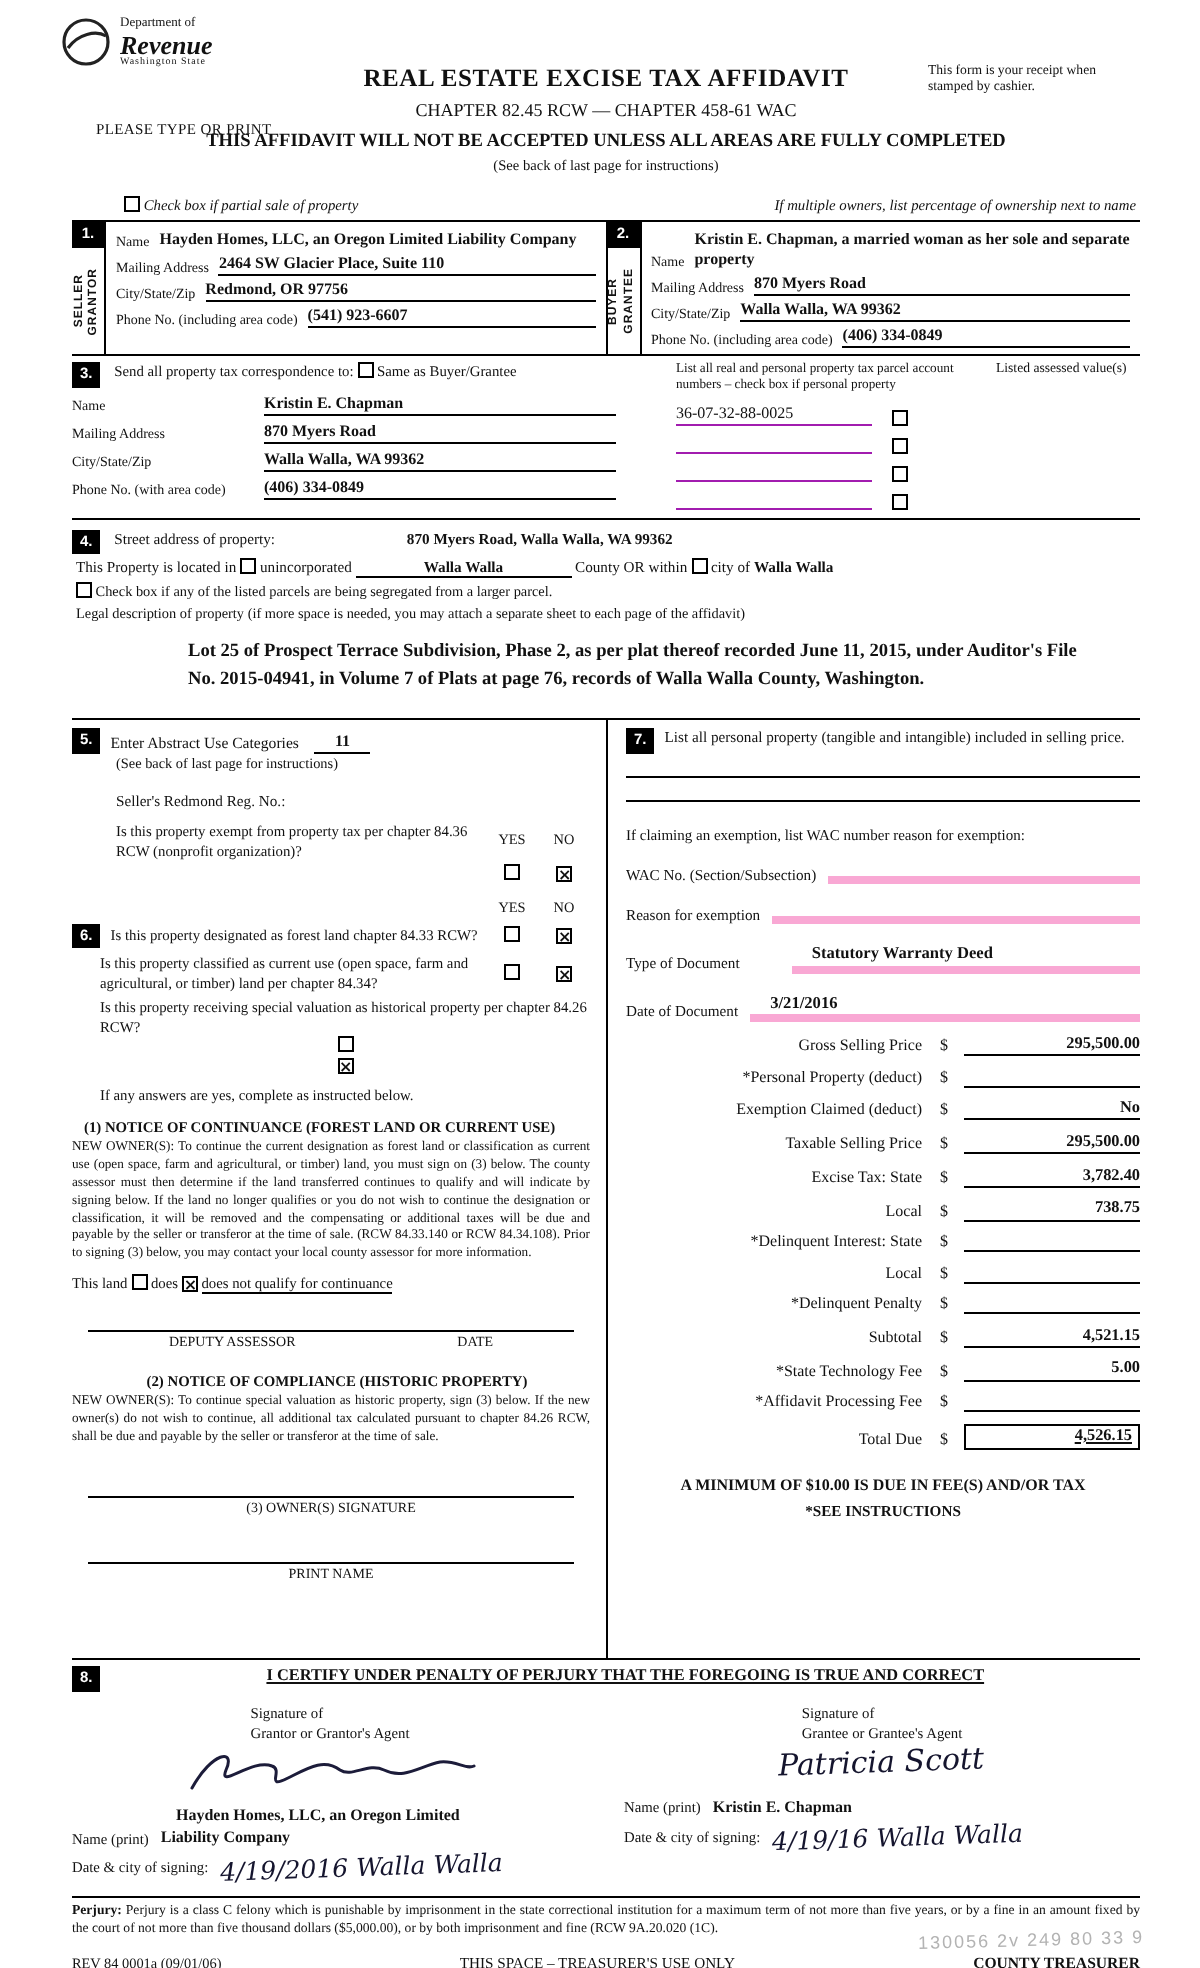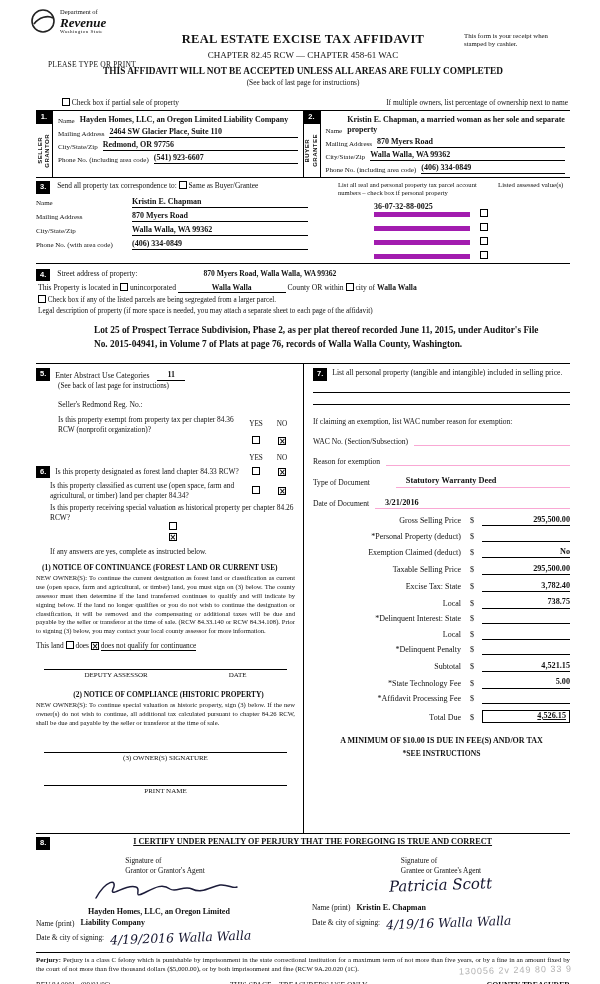--- a/index.html
+++ b/index.html
@@ -27,21 +27,21 @@
 
   
   .badge { display:inline-block; background:#000; color:#fff; font-family:"Liberation Sans",sans-serif;
            font-size:7.5px; font-weight:bold; padding:1px 4px 2px 4px; margin-right:5px; vertical-align:top; }
   .cb { display:inline-block; width:8px; height:8px; border:1px solid #000; font-size:8px; line-height:7px;
         text-align:center; vertical-align:-1px; font-family:"DejaVu Sans",sans-serif; font-weight:bold; }
   .uline { border-bottom:1px solid #000; }
   b, .bold { font-weight:bold; }
 
   
-  .toprow { display:flex; justify-content:space-between; font-size:7.4px; margin-top:4px; }
+  .toprow { display:flex; justify-content:space-between; font-size:7.4px; margin-top:4px;font-style:italic; }
   .toprow .left { margin-left:26px; }
   .toprow .right { margin-right:2px; }
 
   
   .sec12 { display:flex; border-top:1px solid #000; border-bottom:1px solid #000; margin-top:3px; }
   .half { flex:1; display:flex; }
   .half + .half { border-left:1px solid #000; }
   .vstrip { width:17px; border-right:1px solid #000; display:flex; flex-direction:column; align-items:stretch; }
   .numbadge { background:#000; color:#fff; font-family:"Liberation Sans",sans-serif; font-size:7.5px;
               font-weight:bold; text-align:center; padding:1px 0 2px 0; }
@@ -58,21 +58,21 @@
   .sec3 { display:flex; border-bottom:1px solid #000; padding:3px 0 4px 0; }
   .s3left { width:292px; }
   .s3send { font-size:7.4px; }
   .frow3 { display:flex; align-items:flex-end; margin-top:3px; }
   .lab3 { width:96px; font-size:7px; flex:none; }
   .val3 { font-weight:bold; font-size:8px; border-bottom:1px solid #000; flex:1; max-width:176px; min-height:9px; }
   .s3right { flex:1; padding-left:10px; display:flex; }
   .parcelcol { width:150px; }
   .parcelhead { font-size:6.6px; line-height:1.25; }
   .prow { display:flex; align-items:flex-end; margin-top:4px; }
-  .pline { width:98px; border-bottom:5px solid #a21caf; font-weight:bold; font-size:8px; min-height:10px;margin-left:36px; }
+  .pline { width:98px; border-bottom:1px solid #a21caf; font-weight:normal; font-size:8px; min-height:10px; }
   .prow .cb { margin-left:10px; }
   .assessedcol { flex:1; padding-left:10px; font-size:6.8px; }
 
   
   .sec4 { border-bottom:1px solid #000; padding:3px 0 4px 0; }
   .s4row { margin-top:2px; font-size:7.6px; }
   .s4street-val { font-weight:bold; margin-left:64px; }
   .s4small { font-size:7.2px; }
   .legal { font-weight:bold; font-size:9.3px; line-height:1.5; margin:8px 30px 8px 58px; }
 
@@ -98,21 +98,21 @@
   .s6line { border-top:1px solid #000; margin:19px 8px 0 8px; padding-top:1px;
             font-size:7px; text-align:center; display:flex; justify-content:space-around; }
   .s6line.single { display:block; }
 
   .s7head { display:flex; }
   .s7headtxt { font-size:7.6px; line-height:1.3; flex:1; }
   .blankline { border-bottom:1px solid #000; height:12px; }
   .s7claim { font-size:7.5px; margin-top:12px; }
   .s7lrow { display:flex; align-items:flex-end; margin-top:10px; }
   .s7lab { font-size:7.6px; white-space:nowrap; margin-right:6px; }
-  .s7fill { flex:1; border-bottom:1px solid #f9a8d4; min-height:10px; font-weight:bold; font-size:8.3px; padding-left:10px; }
+  .s7fill { flex:1; border-bottom:4px solid #f9a8d4; min-height:10px; font-weight:bold; font-size:8.3px; padding-left:10px; }
   .mrow { display:flex; align-items:flex-end; margin-top:5.5px; }
   .mlabel { flex:1; text-align:right; padding-right:9px; font-size:8px; }
   .mdollar { width:12px; font-size:8px; }
   .mval { width:88px; text-align:right; border-bottom:1px solid #000; font-weight:bold; font-size:8.2px; min-height:10px; }
   .mval.boxed { border:1.4px solid #000; padding:0 3px 1px 3px;text-decoration:underline; }
   .minnote { font-weight:bold; font-size:8px; text-align:center; margin-top:13px; }
   .seeinstr { font-weight:bold; font-size:7.6px; text-align:center; margin-top:3px; }
 
   
   .sec8 { padding:3px 0 2px 0; }

